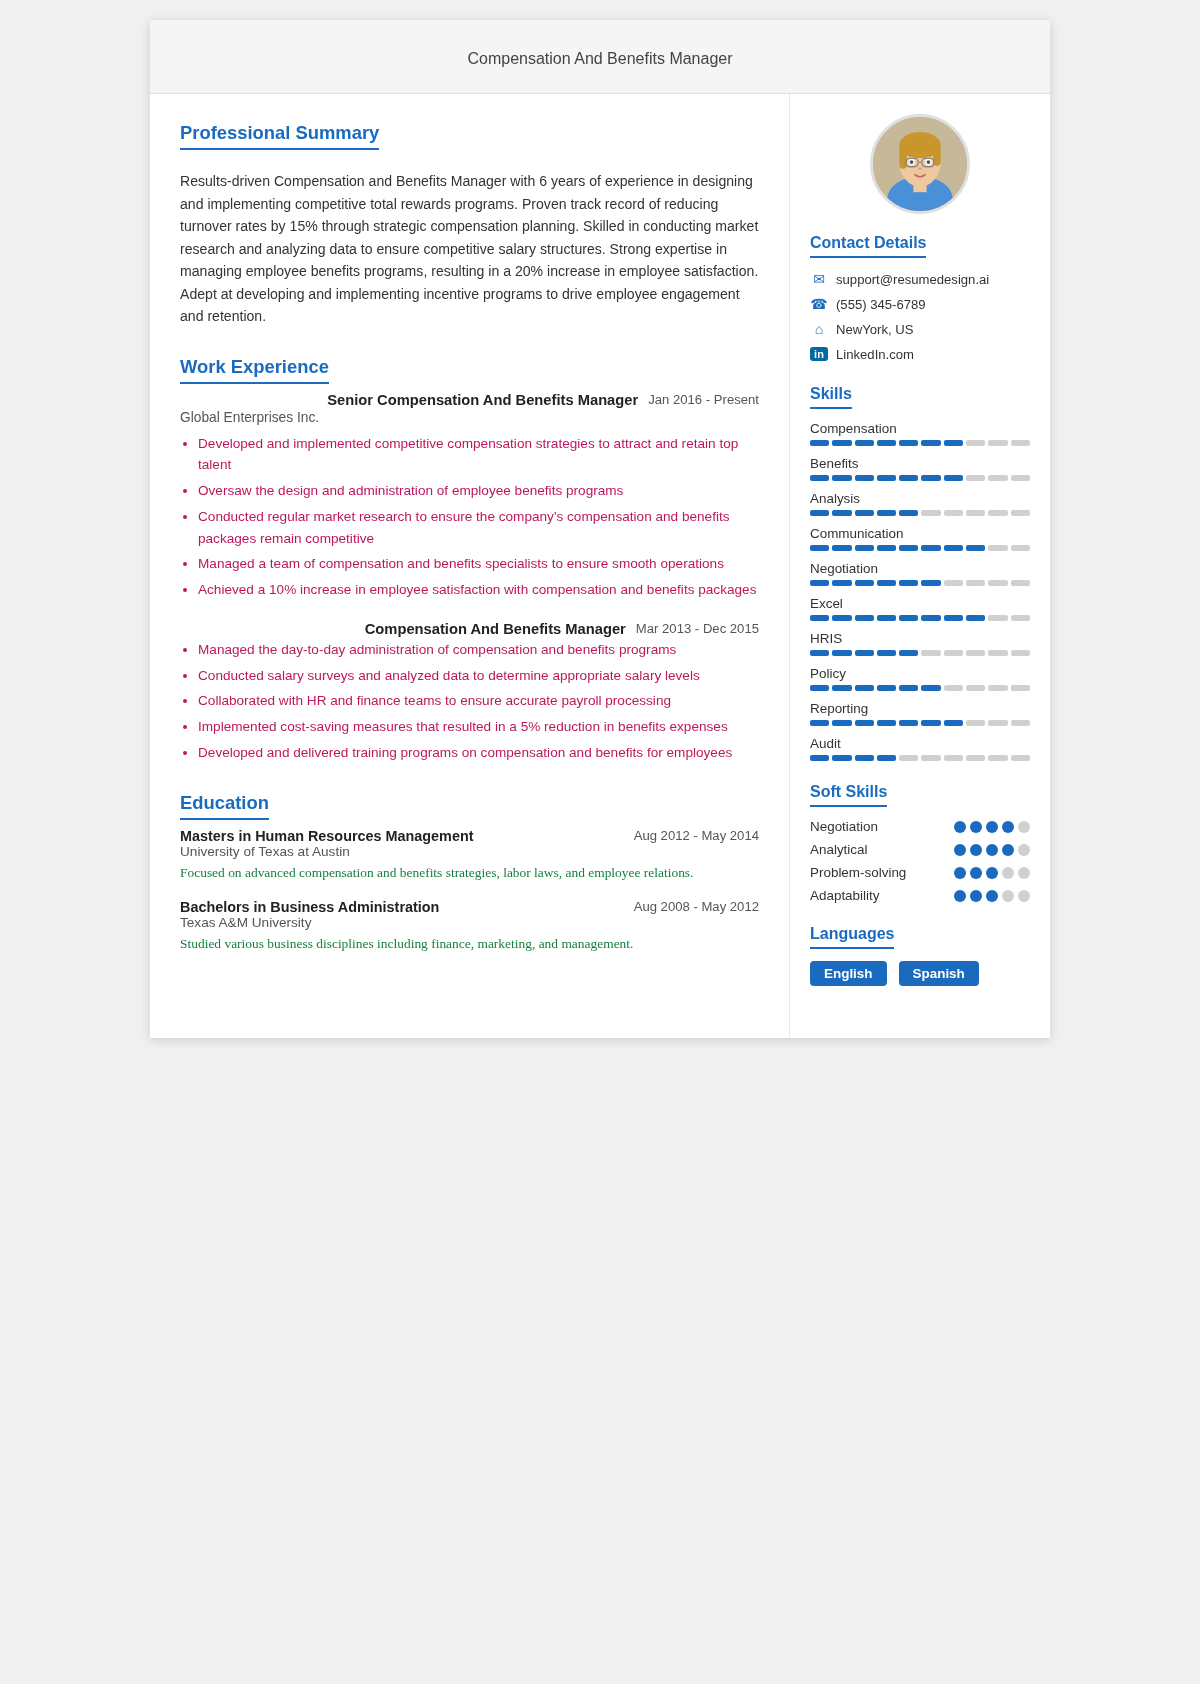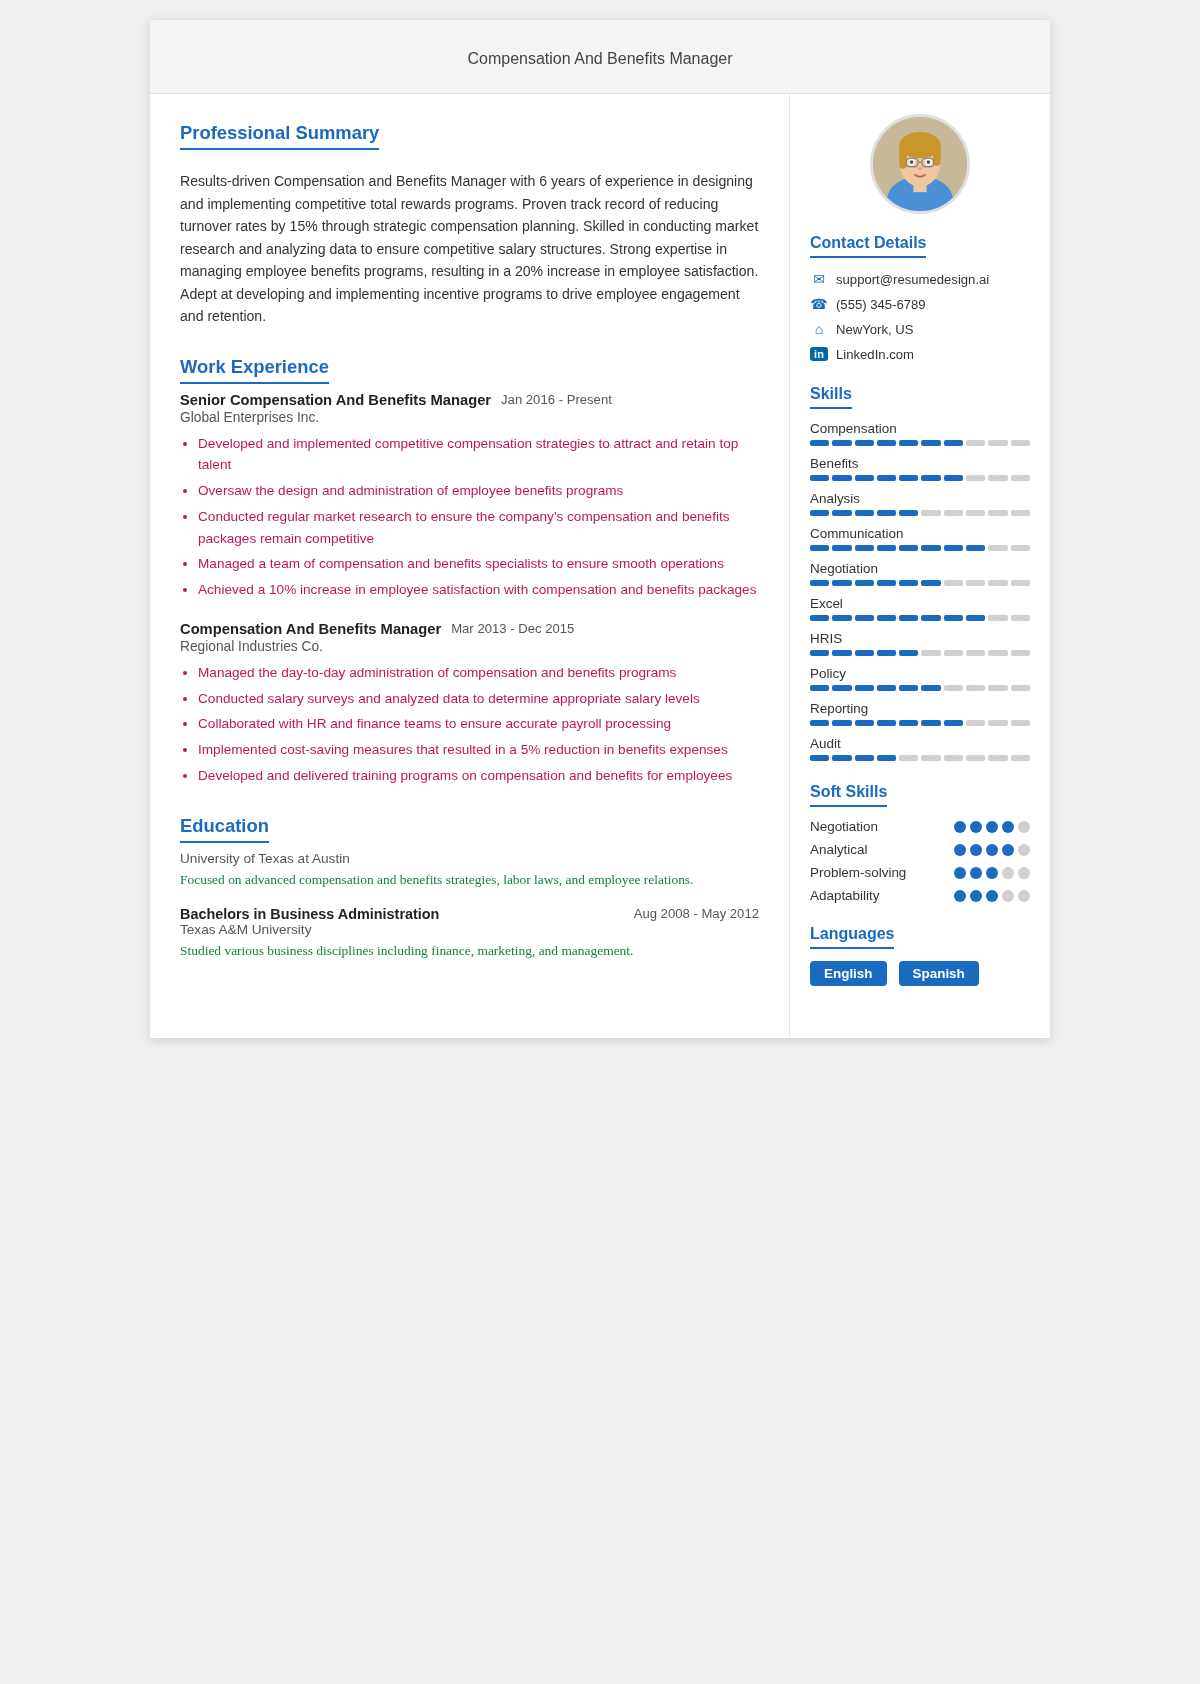--- a/index.html
+++ b/index.html
@@ -64,21 +64,21 @@
       color: #333;
       line-height: 1.6;
       margin-top: 12px;
     }
     
     .job {
       margin-bottom: 20px;
     }
     .job-header {
       display: flex;
-      justify-content: flex-start;
+      justify-content: flex-end;
       align-items: flex-start;
       margin-bottom: 2px;
     }
     .job-title {
       font-weight: bold;
       font-size: 0.92em;
       color: #222;
     }
     .job-date {
       font-size: 0.82em;
@@ -276,36 +276,39 @@
                 <li>Conducted regular market research to ensure the company's compensation and benefits packages remain competitive</li>
                 <li>Managed a team of compensation and benefits specialists to ensure smooth operations</li>
                 <li>Achieved a 10% increase in employee satisfaction with compensation and benefits packages</li>
       </ul>
     </div>
             <div class="job">
       <div class="job-header">
         <span class="job-title">Compensation And Benefits Manager</span>
         <span class="job-date">Mar 2013 - Dec 2015</span>
       </div>
-      <div class="job-company">Regional Industries Co.</div>
       <ul class="job-bullets">
         <li>Managed the day-to-day administration of compensation and benefits programs</li>
                 <li>Conducted salary surveys and analyzed data to determine appropriate salary levels</li>
                 <li>Collaborated with HR and finance teams to ensure accurate payroll processing</li>
                 <li>Implemented cost-saving measures that resulted in a 5% reduction in benefits expenses</li>
                 <li>Developed and delivered training programs on compensation and benefits for employees</li>
       </ul>
     </div>
           </div>
       </div>
 
       <div class="section">
         <div class="section-title">Education</div>
         <div id="edu-container">
             <div class="edu-entry">
+      <div class="edu-header">
+        <span class="edu-degree">Masters in Human Resources Management</span>
+        <span class="edu-date">Aug 2012 - May 2014</span>
+      </div>
       <div class="edu-school">University of Texas at Austin</div>
       <div class="edu-desc">Focused on advanced compensation and benefits strategies, labor laws, and employee relations.</div>
     </div>
             <div class="edu-entry">
       <div class="edu-header">
         <span class="edu-degree">Bachelors in Business Administration</span>
         <span class="edu-date">Aug 2008 - May 2012</span>
       </div>
       <div class="edu-school">Texas A&amp;M University</div>
       <div class="edu-desc">Studied various business disciplines including finance, marketing, and management.</div>

